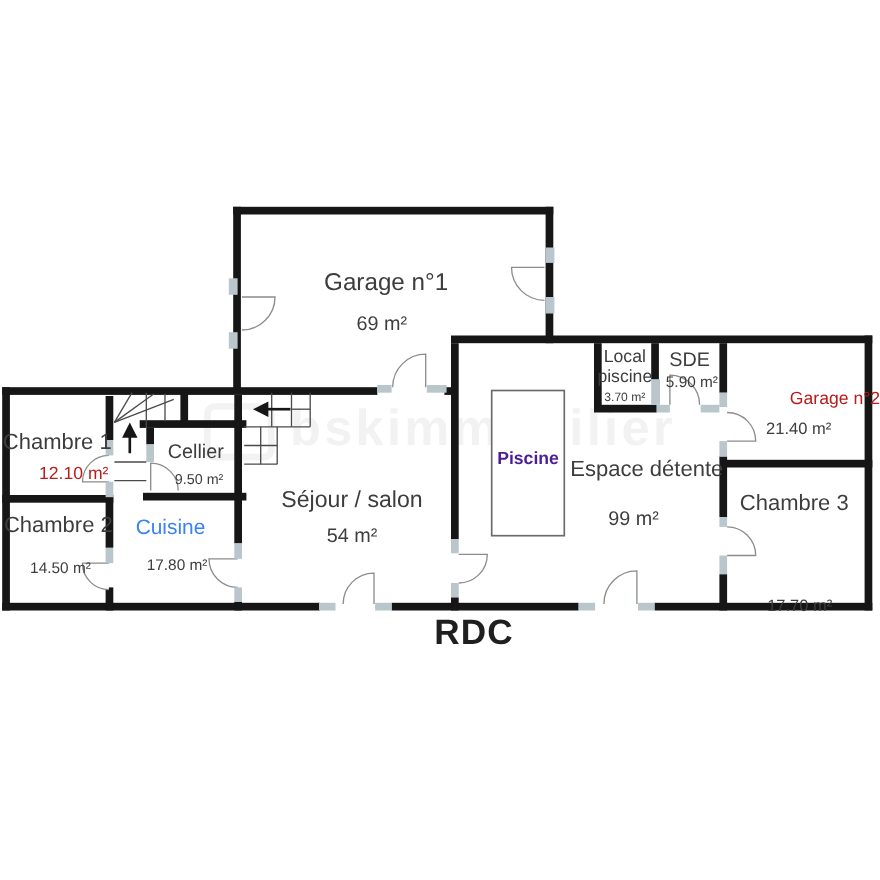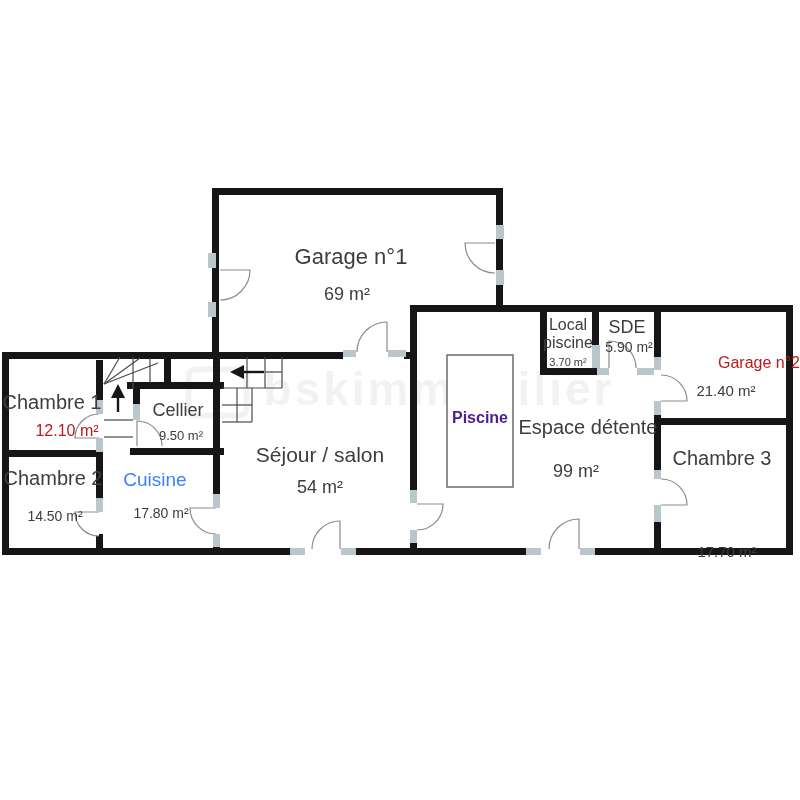--- a/index.html
+++ b/index.html
@@ -132,13 +132,14 @@
       <div class="room-label" style="left: 629px; top: 348px; font-size: 14px; color: rgb(61, 61, 61);">5.90 m²</div>
       <div class="room-label" style="left: 759px; top: 363px; font-size: 16px; color: #b91c1c;">Garage n°2</div>
       <div class="room-label" style="left: 726px; top: 391px; font-size: 15px; color: rgb(61, 61, 61);">21.40 m²</div>
       <div class="room-label" style="left: 588px; top: 427px; font-size: 20px; color: rgb(61, 61, 61);">Espace détente</div>
       <div class="room-label" style="left: 576px; top: 471px; font-size: 18px; color: rgb(61, 61, 61);">99 m²</div>
       <div class="room-label" style="left: 722px; top: 458px; font-size: 20px; color: rgb(61, 61, 61);">Chambre 3</div>
       <div class="room-label" style="left: 727px; top: 505px; font-size: 15px; color: rgb(61, 61, 61); margin-top: 47px;">17.70 m²</div>
       <div class="room-label" style="left: 480px; top: 418px; font-size: 16px; color: #4c1d95; font-weight: bold;">Piscine</div>
     </div>
 
+  <div class="plan-title" style="left:431px;top:575px;">RDC</div>
 </div>
 
 </body></html>

